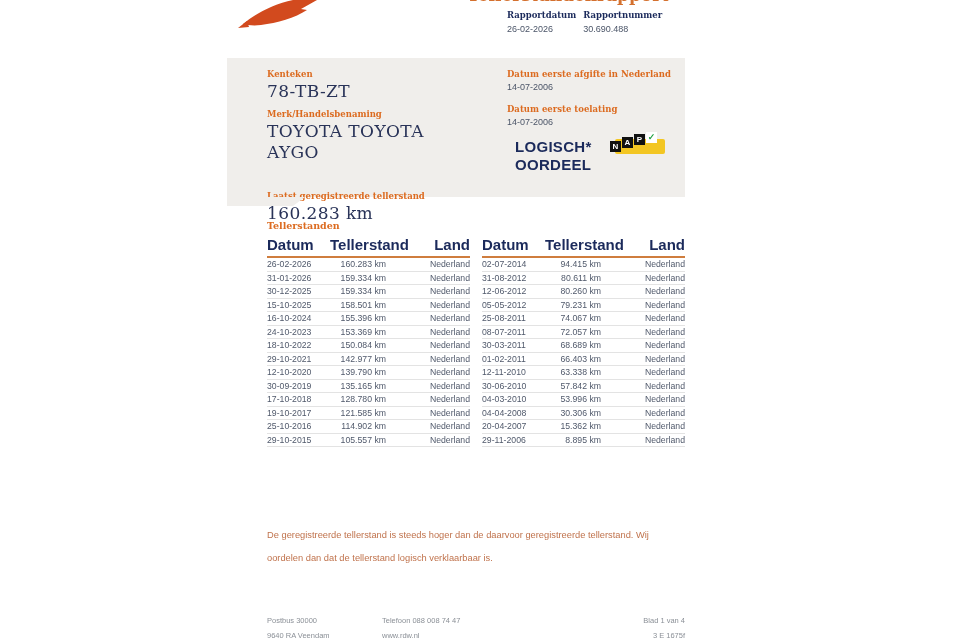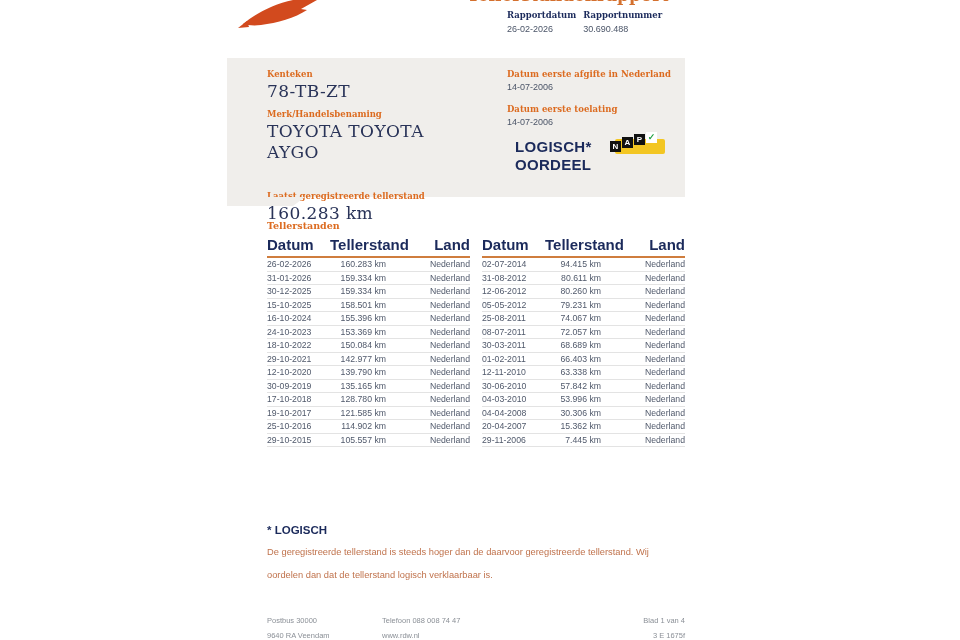--- a/index.html
+++ b/index.html
@@ -313,29 +313,28 @@
             <span class="c-tell">30.306 km</span>
             <span class="c-land">Nederland</span>
           </div>
           <div class="t-row">
             <span class="c-date">20-04-2007</span>
             <span class="c-tell">15.362 km</span>
             <span class="c-land">Nederland</span>
           </div>
           <div class="t-row">
             <span class="c-date">29-11-2006</span>
-            <span class="c-tell">7.445 km</span>
+            <span class="c-tell">8.895 km</span>
             <span class="c-land">Nederland</span>
           </div>
         </div>
     </div>
   </div>
 
   <div class="note">
-    <h3>* LOGISCH</h3>
     <p>De geregistreerde tellerstand is steeds hoger dan de daarvoor geregistreerde tellerstand. Wij oordelen dan dat de tellerstand logisch verklaarbaar is.</p>
   </div>
 
   <div class="footer">
     <div class="f-left">
       <div>Postbus 30000</div>
       <div>9640 RA Veendam</div>
     </div>
     <div class="f-mid">
       <div>Telefoon 088 008 74 47</div>

